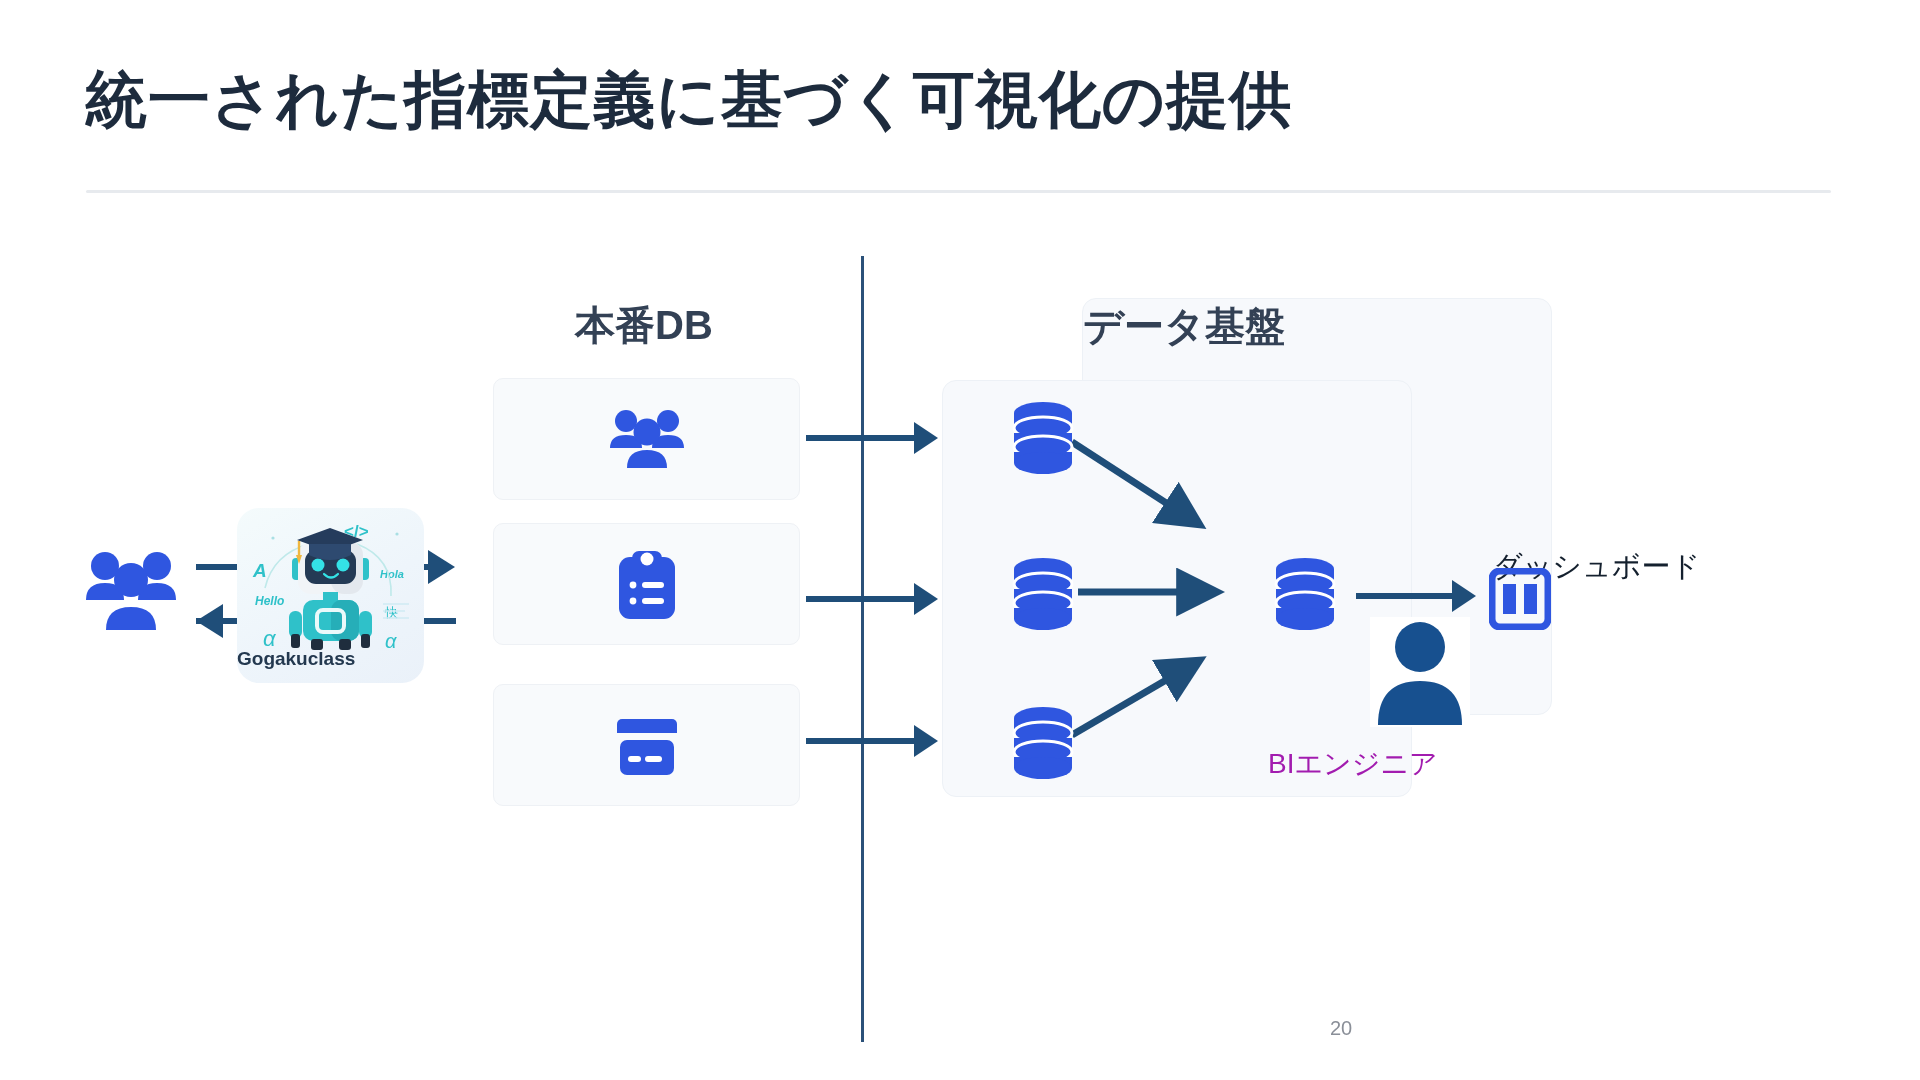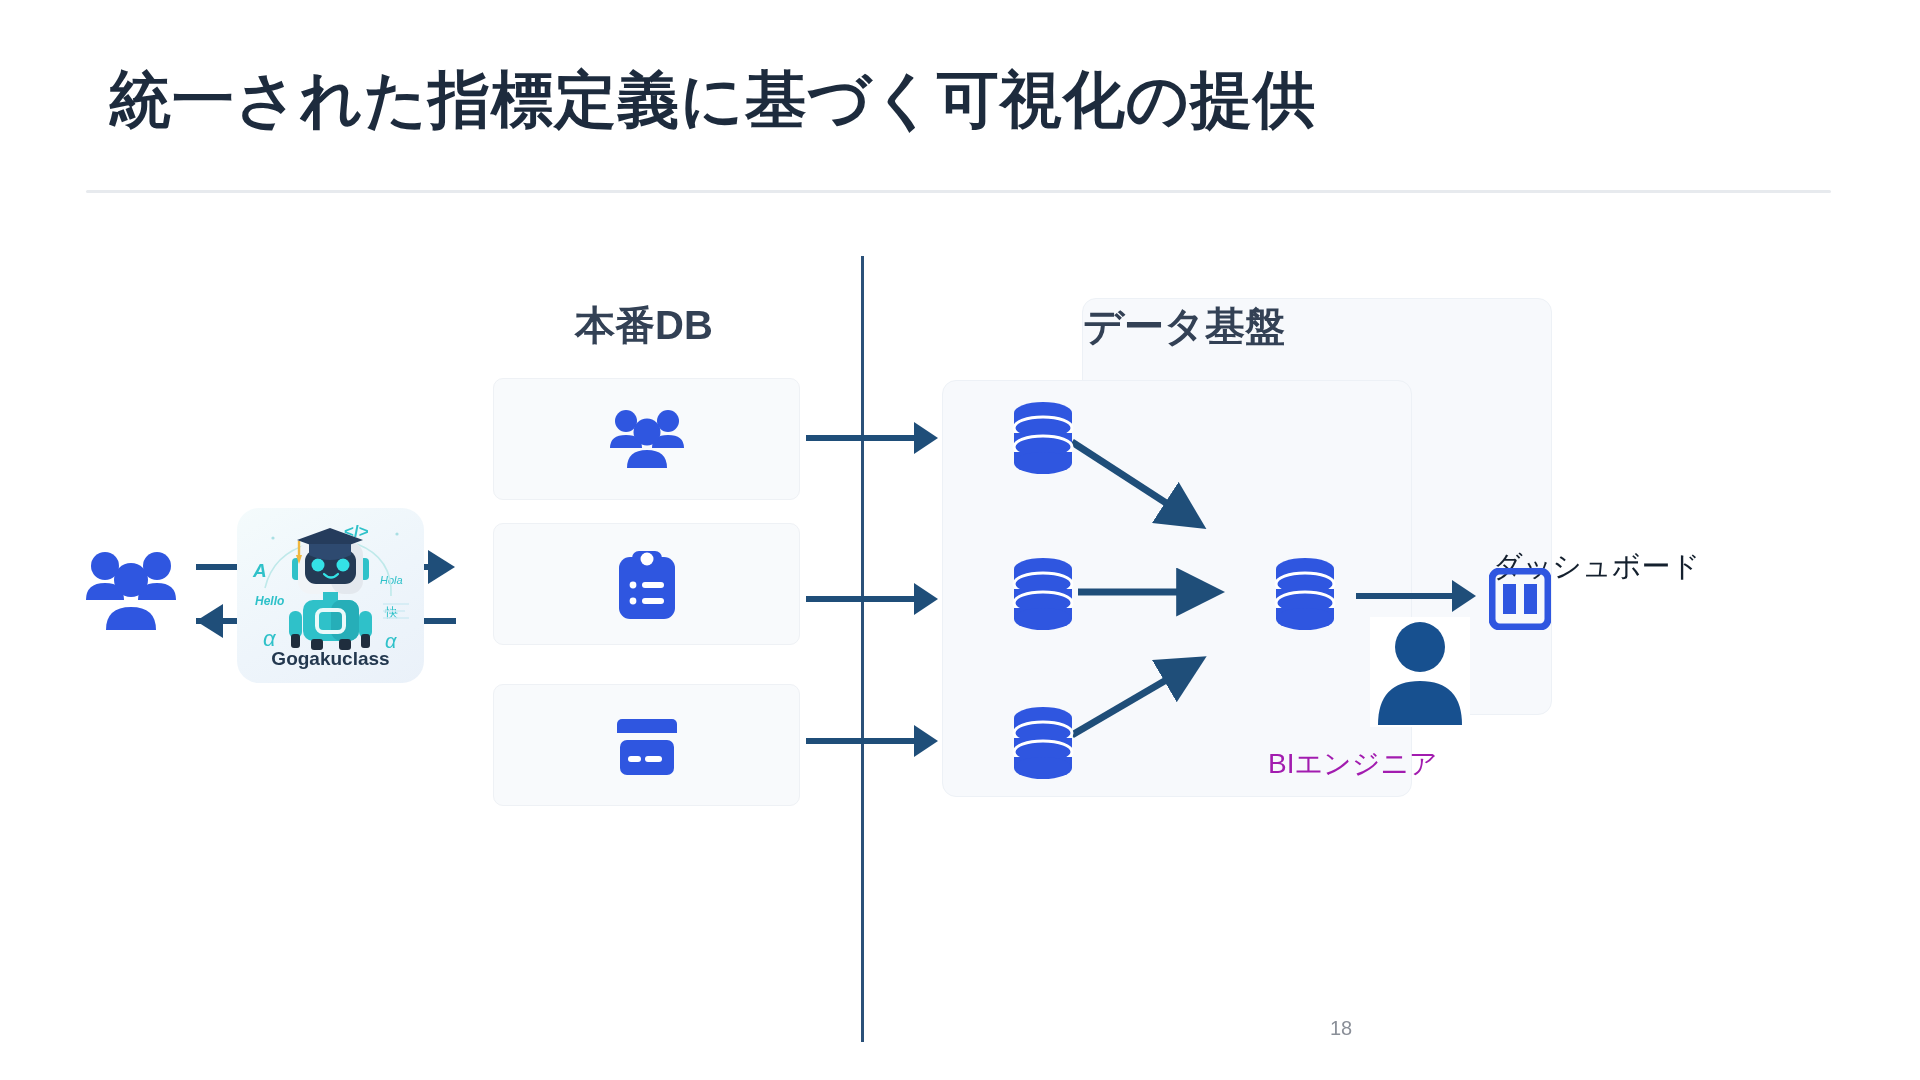--- a/index.html
+++ b/index.html
@@ -11,21 +11,20 @@
     position:relative;
   }
   .slide{position:relative;width:1920px;height:1080px;}
 
   
   .title{
     position:absolute;left:85px;top:58px;
     font-size:62px;font-weight:bold;
     color:#1d2b3d;letter-spacing:1px;
     white-space:nowrap;
-    margin-left:24px;
   }
   .title-rule{
     position:absolute;left:86px;top:190px;width:1745px;height:3px;
     background:#e7eaee;border-radius:2px;
   }
 
   
   .col-head{
     position:absolute;
     font-size:40px;font-weight:bold;color:#334155;
@@ -68,29 +67,29 @@
   }
 
   
   .mascot{
     position:absolute;left:237px;top:508px;width:187px;height:175px;
     border-radius:22px;
     background:linear-gradient(150deg,#f4fbfc 0%,#eef5fb 55%,#eaf1f9 100%);
     overflow:hidden;
   }
   .mascot-label{
-    position:absolute;left:0;right:0;bottom:13px;text-align:center;
+    position:absolute;left:0;right:0;bottom:13px;text-align:left;
     font-size:19px;font-weight:bold;color:#23384f;
   }
   .deco{position:absolute;color:#2fc1c9;font-style:italic;}
   .deco.a1{left:16px;top:52px;font-size:19px;font-weight:bold;}
   .deco.hello{left:18px;top:86px;font-size:12px;font-weight:bold;}
   .deco.alpha1{left:26px;top:118px;font-size:22px;}
   .deco.code{left:107px;top:14px;font-size:17px;font-weight:bold;font-style:normal;}
-  .deco.hola{left:143px;top:66px;font-size:11px;font-weight:normal;}
+  .deco.hola{left:143px;top:60px;font-size:11px;font-weight:bold;}
   .deco.kanji{left:148px;top:96px;font-size:13px;font-style:normal;}
   .deco.alpha2{left:148px;top:122px;font-size:20px;}
 
   
   .db-box{
     position:absolute;left:493px;width:305px;height:120px;
     background:#f8fafc;border:1px solid #eef1f5;border-radius:10px;
     display:flex;align-items:center;justify-content:center;
   }
   .db-box.b1{top:378px;}
@@ -342,15 +341,15 @@
 
   <div class="dash-label">ダッシュボード</div>
   <div class="dash-icon">
     <svg viewBox="0 0 62 62" width="62" height="62">
       <rect x="3" y="3" width="56" height="56" rx="8" fill="none" stroke="#2f56e0" stroke-width="7"></rect>
       <rect x="14" y="16" width="13" height="30" fill="#2f56e0"></rect>
       <rect x="35" y="16" width="13" height="30" fill="#2f56e0"></rect>
     </svg>
   </div>
 
-  <div class="page-num">18</div>
+  <div class="page-num">20</div>
 
 </div>
 
 </body></html>

